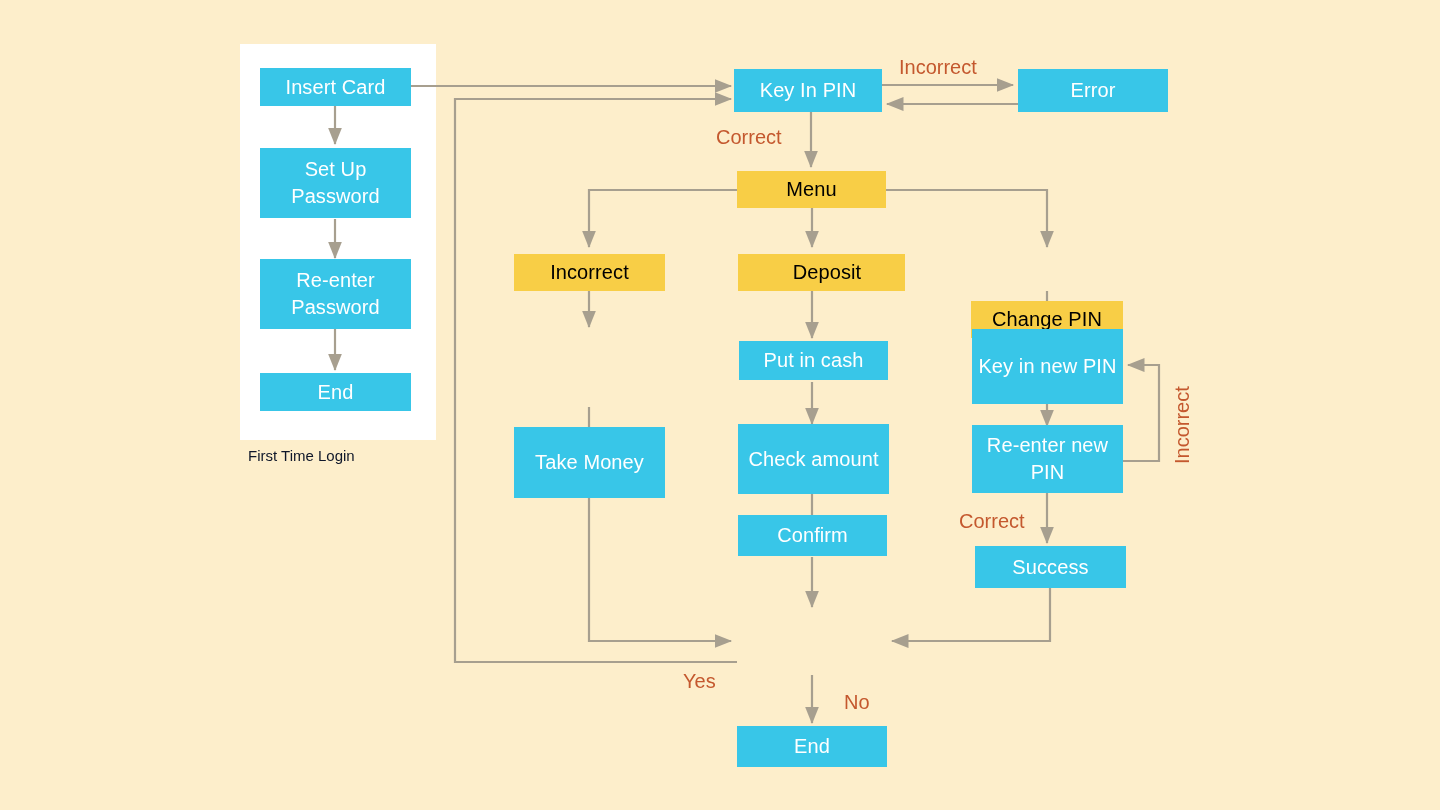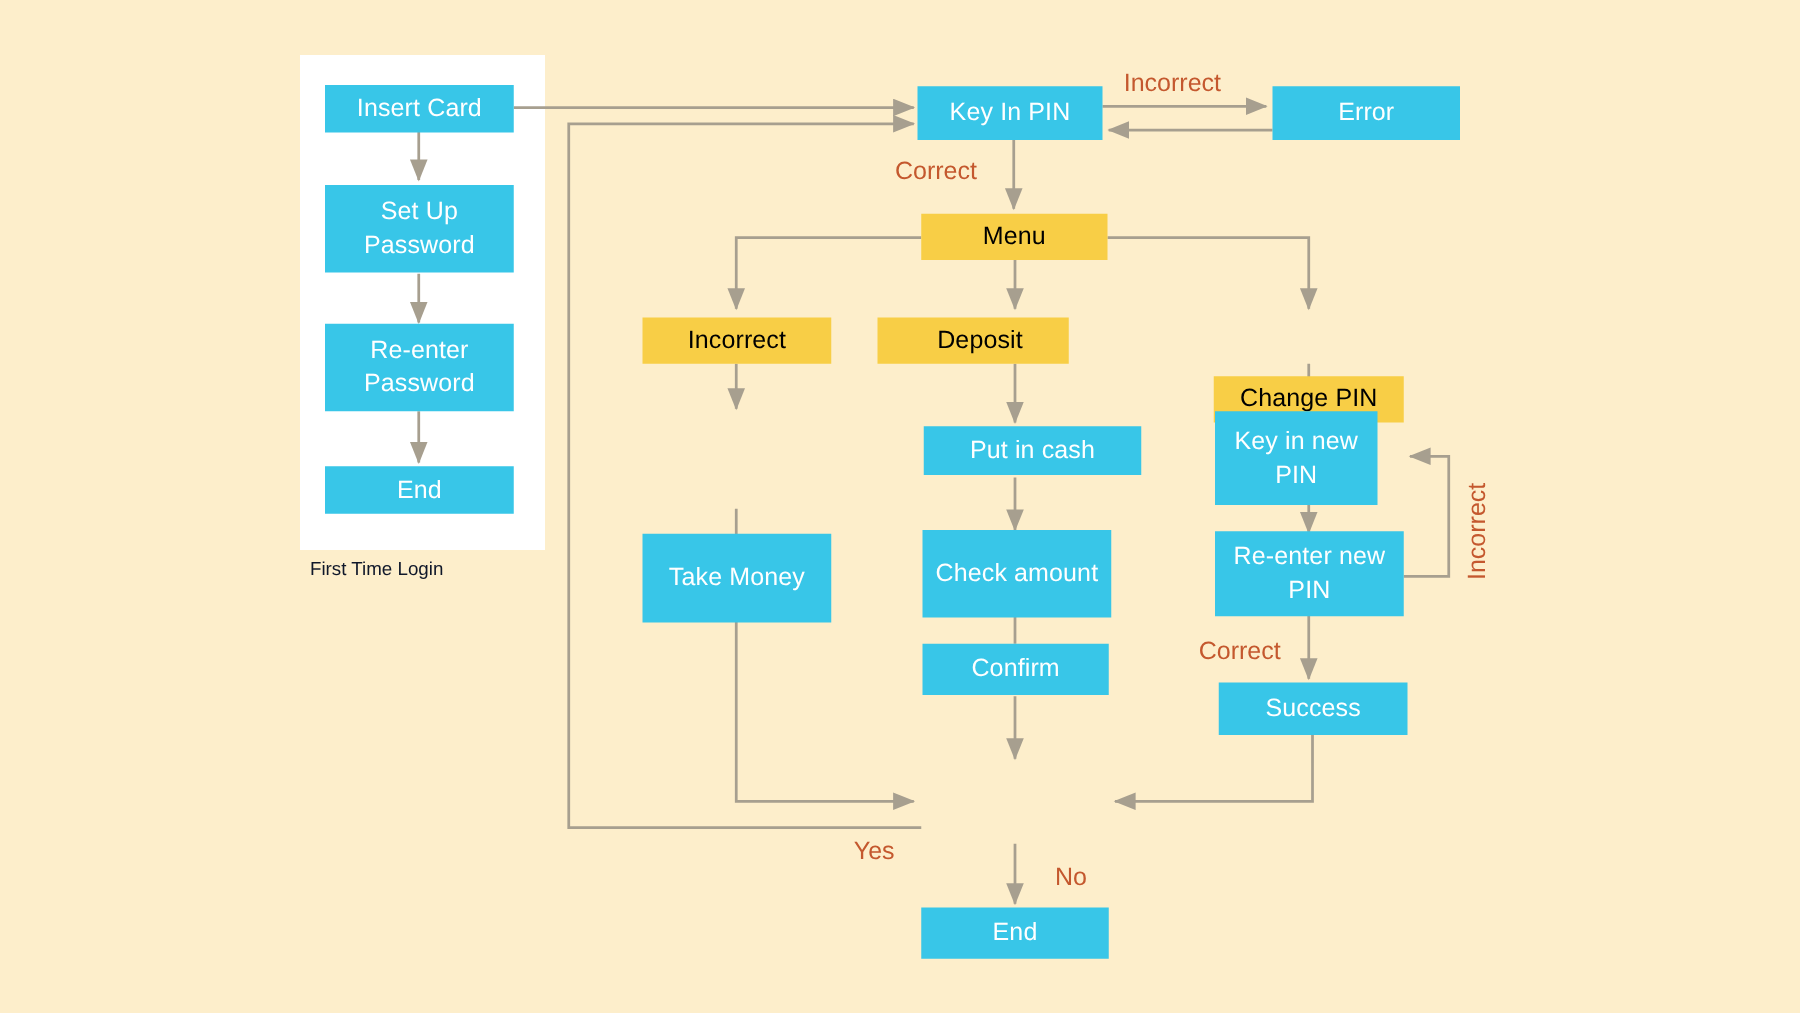--- a/index.html
+++ b/index.html
@@ -125,34 +125,34 @@
   <div class="caption" style="left:248px; top:448px;">First Time Login</div>
 
   <div class="node" style="left:734px; top:69px; width:148px; height:43px;">Key In PIN</div>
 
   <div class="node" style="left:1018px; top:69px; width:150px; height:43px;">Error</div>
 
   <div class="node yellow" style="left:737px; top:171px; width:149px; height:37px;">Menu</div>
 
   <div class="node yellow" style="left:514px; top:254px; width:151px; height:37px;">Incorrect</div>
 
-  <div class="node yellow" style="left:702px; top:254px; width:153px; height:37px;padding-left:15px;">Deposit</div>
+  <div class="node yellow" style="left:738px; top:254px; width:167px; height:37px;padding-left:15px;">Deposit</div>
 
   <div class="node yellow" style="left:971px; top:254px; width:152px; height:37px;margin-top:47px;">Change PIN</div>
 
 
   <div class="node" style="left:514px; top:427px; width:151px; height:71px;">Take Money</div>
 
-  <div class="node" style="left:739px; top:341px; width:174px; height:39px;">Put in cash</div>
+  <div class="node" style="left:739px; top:341px; width:149px; height:39px;">Put in cash</div>
 
   <div class="node" style="left:738px; top:424px; width:151px; height:70px;">Check amount</div>
 
   <div class="node" style="left:738px; top:515px; width:149px; height:41px;">Confirm</div>
 
-  <div class="node" style="left:972px; top:329px; width:130px; height:75px;">Key in new PIN</div>
+  <div class="node" style="left:972px; top:329px; width:151px; height:75px;">Key in new PIN</div>
 
   <div class="node" style="left:972px; top:425px; width:151px; height:68px;">Re-enter new PIN</div>
 
   <div class="node" style="left:975px; top:546px; width:151px; height:42px;">Success</div>
 
 
   <div class="node" style="left:737px; top:726px; width:150px; height:41px;">End</div>
 
   <div class="edge-label" style="left:899px; top:57px;">Incorrect</div>
 

